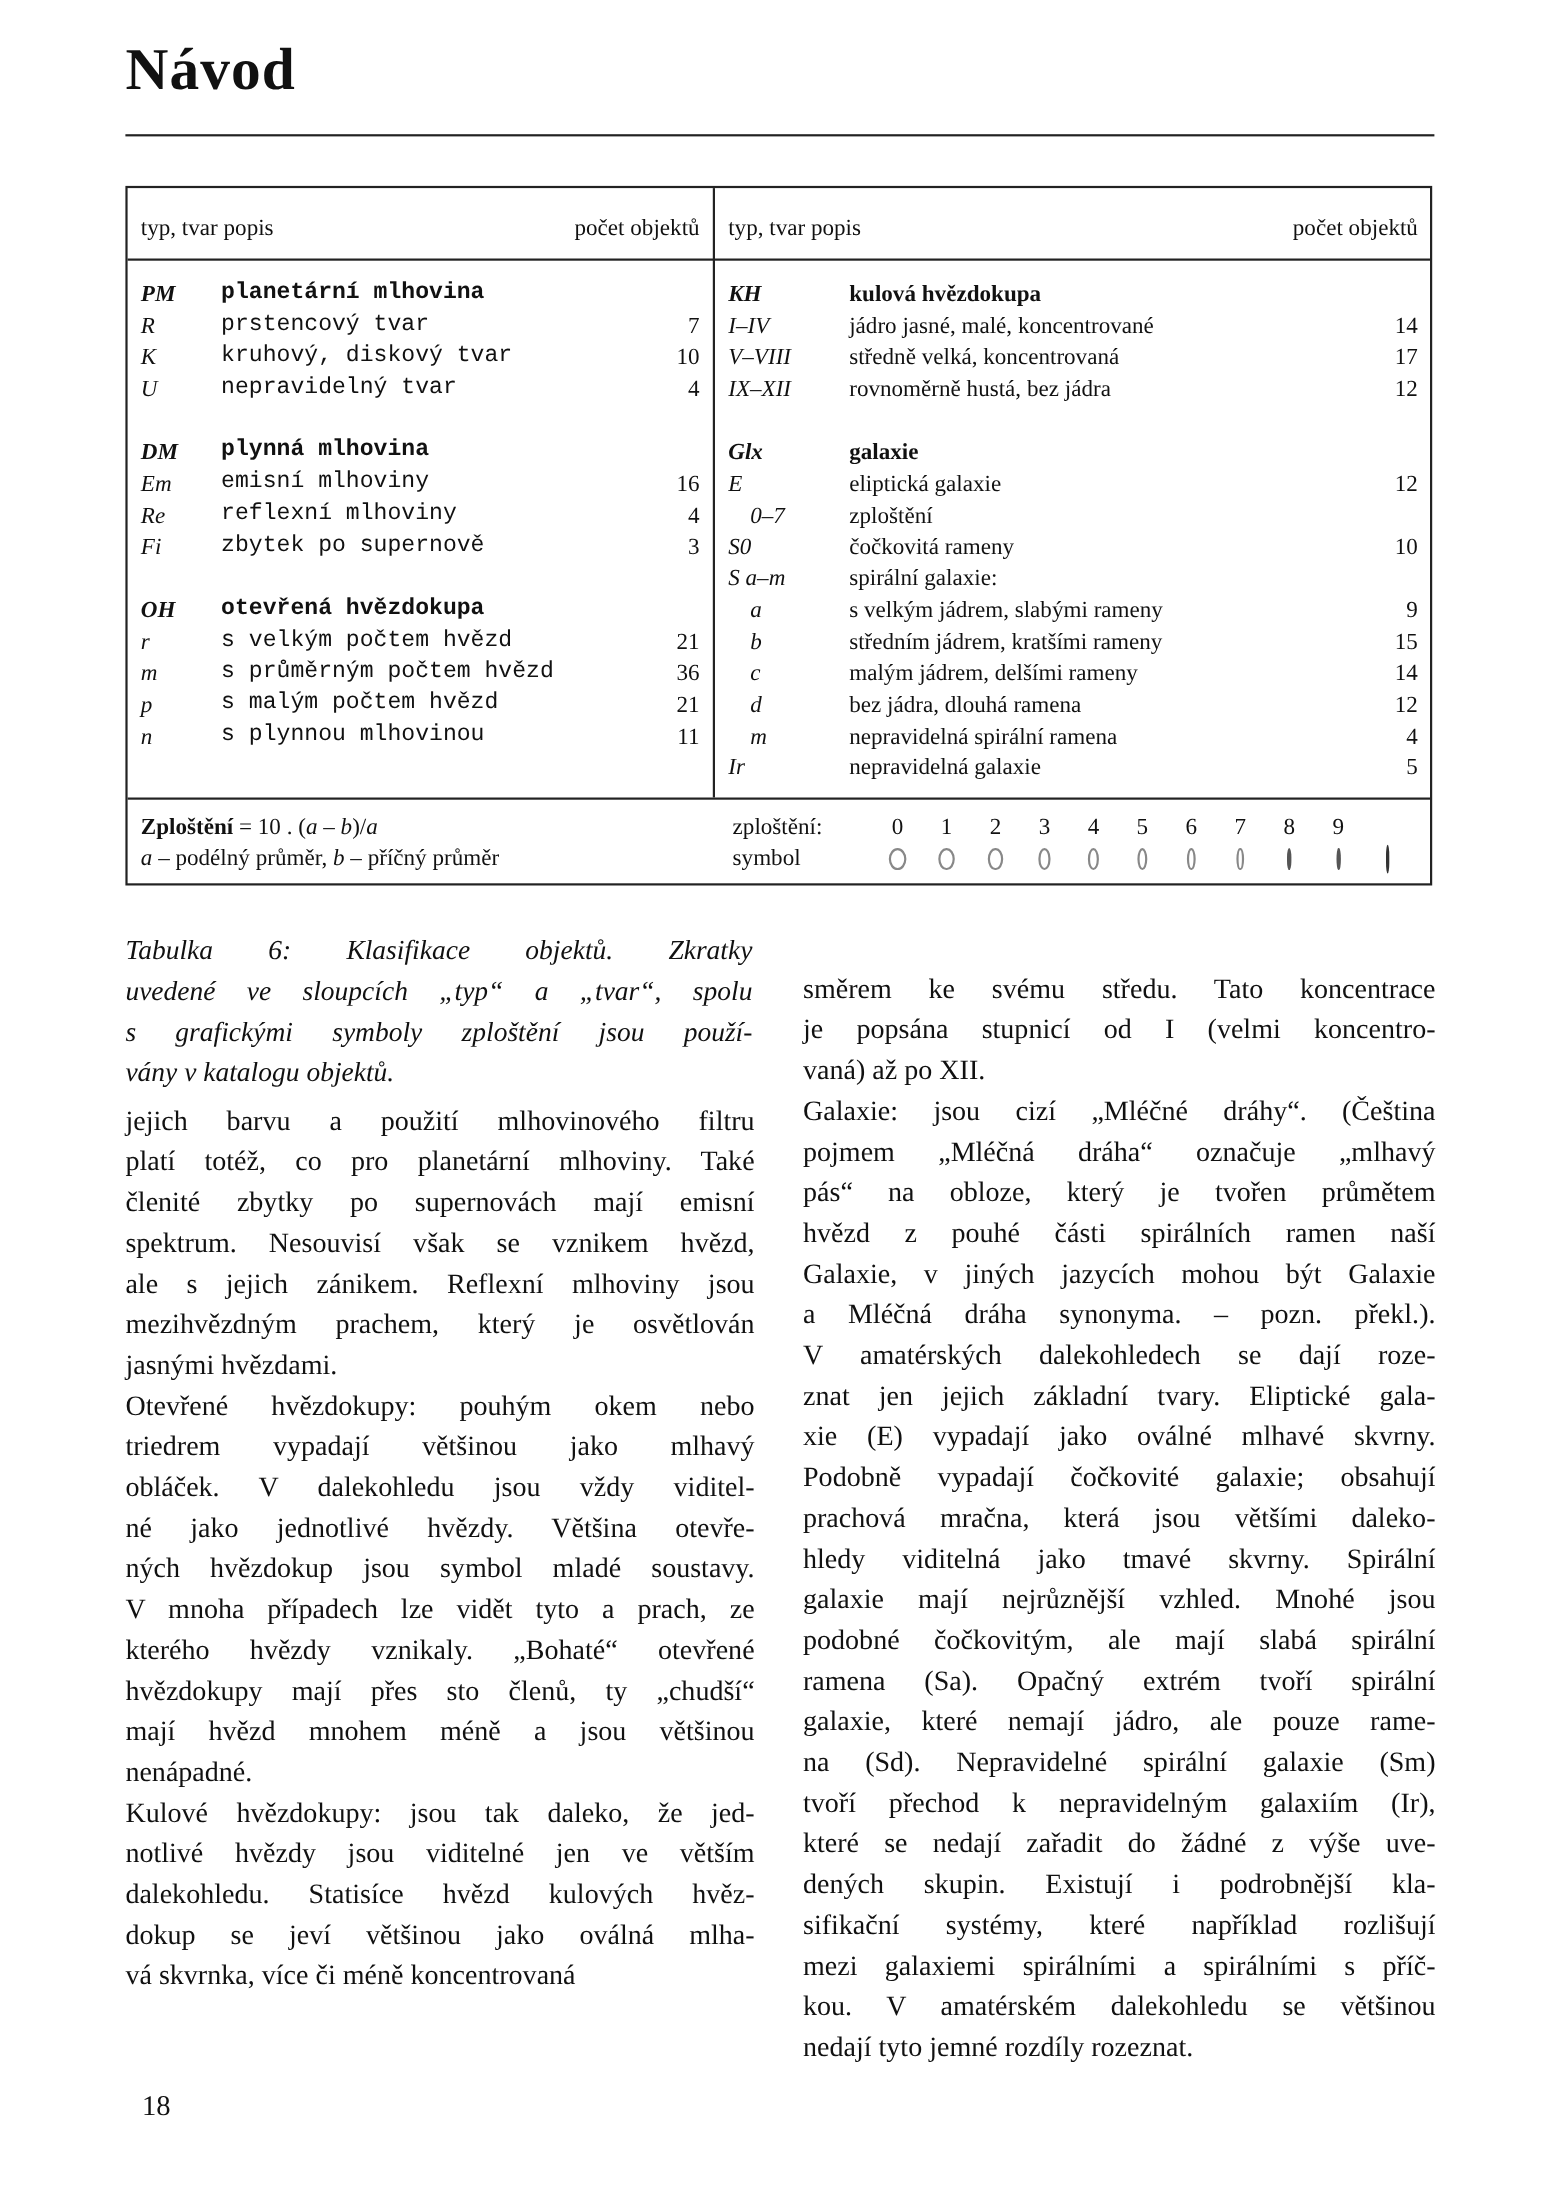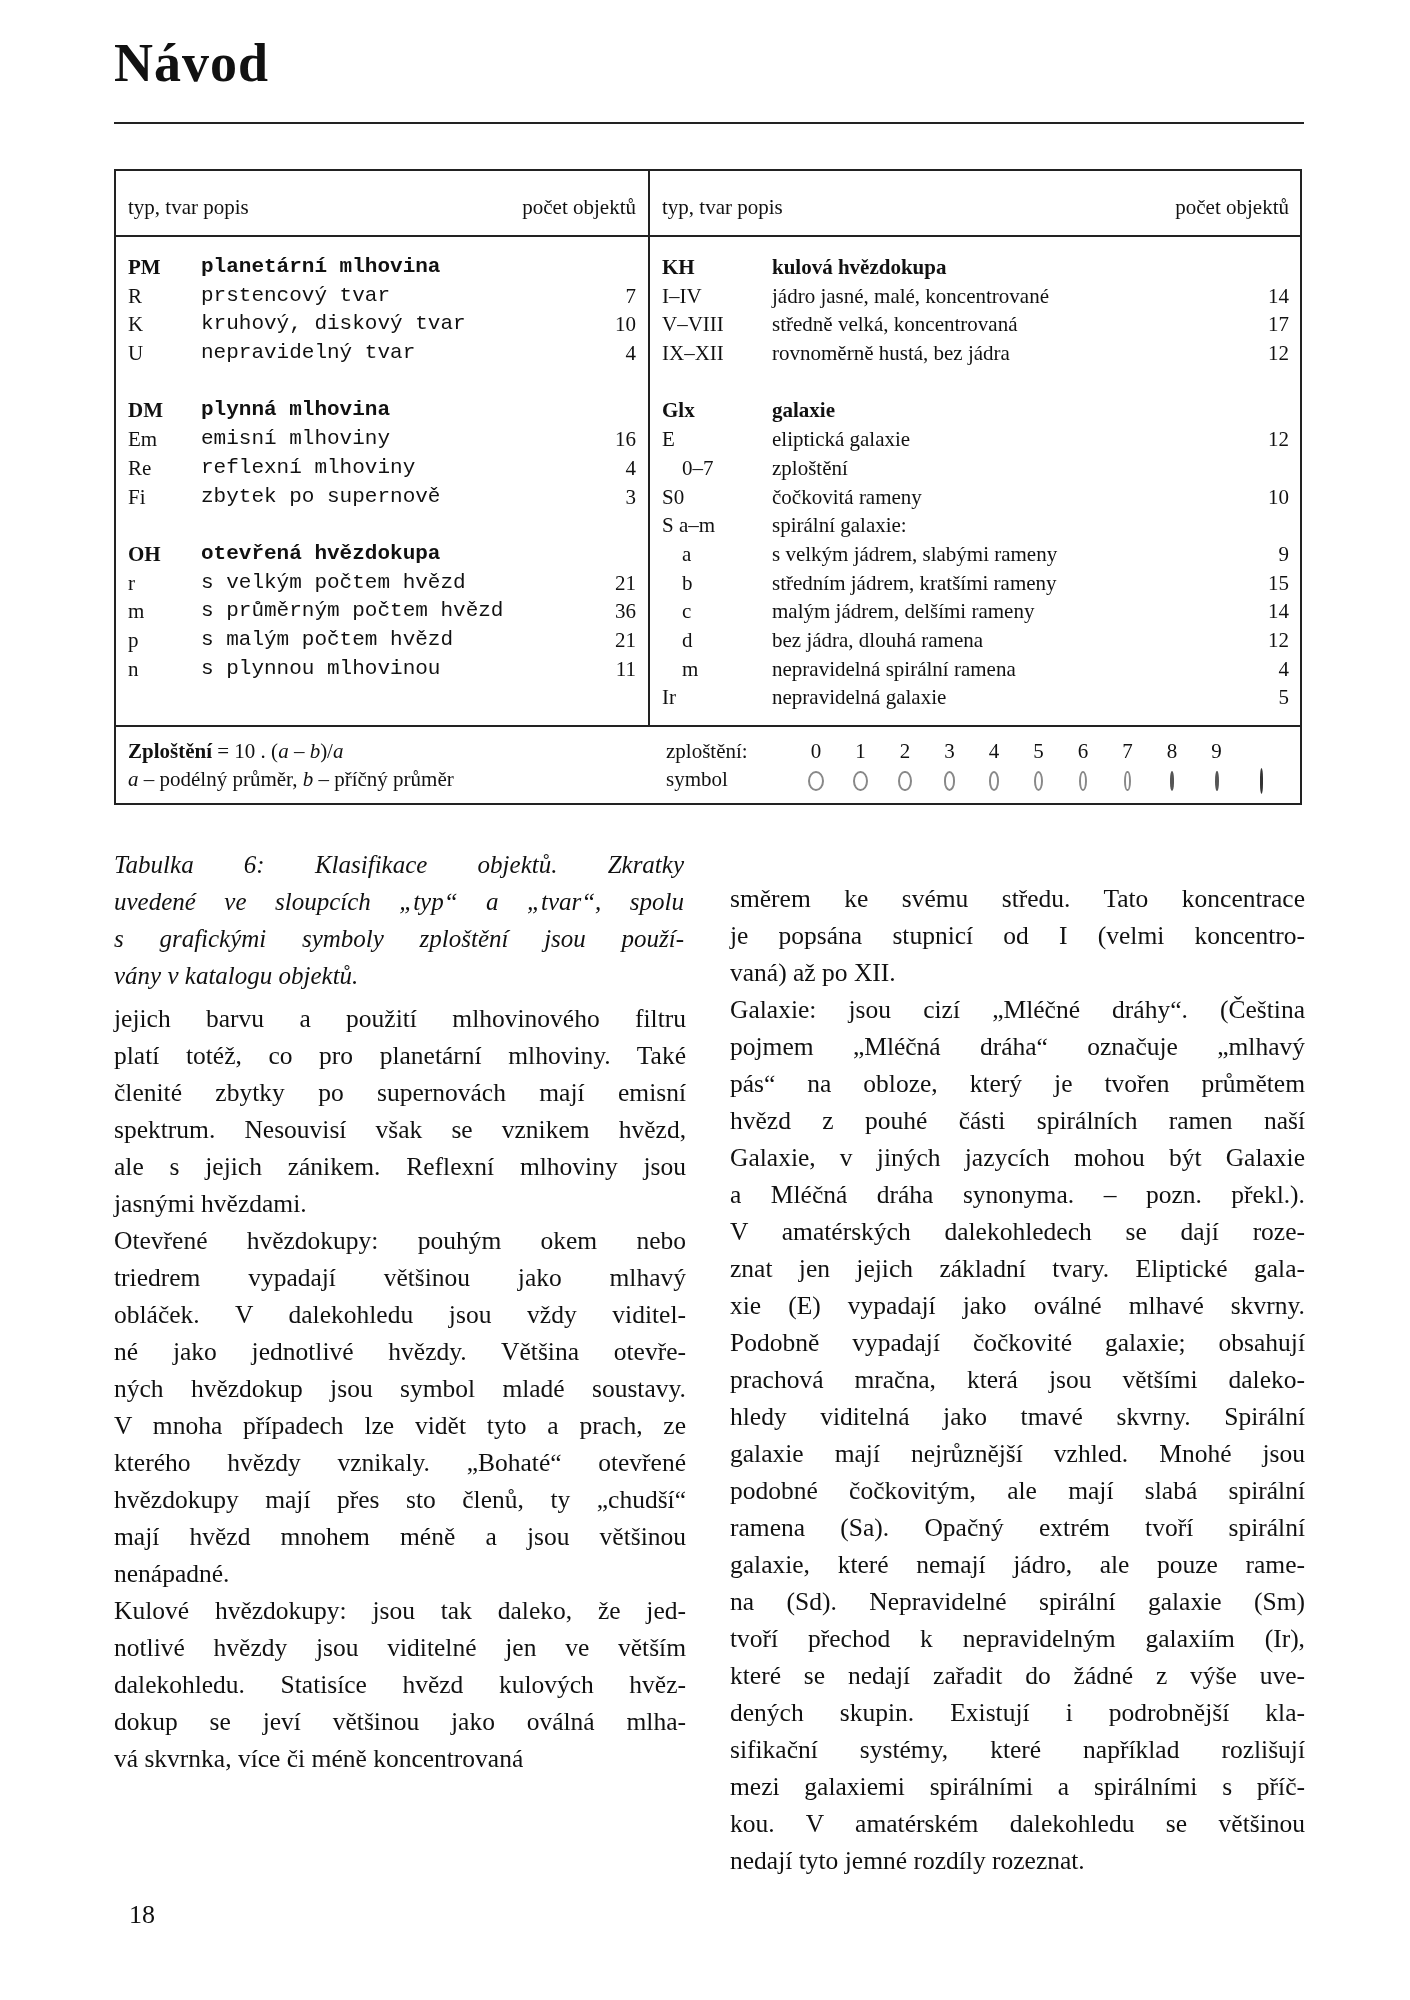--- a/index.html
+++ b/index.html
@@ -9,21 +9,21 @@
   .rule { left: 114px; top: 122px; width: 1190px; height: 2px; background: #222; }
 
   .table { left: 114px; top: 169px; width: 1188px; height: 636px; border: 2px solid #222; box-sizing: border-box; }
   .vdiv { left: 532px; top: 0; width: 2px; height: 554px; background: #222; }
   .hdiv1 { left: 0; top: 64px; width: 100%; height: 2px; background: #222; }
   .hdiv2 { left: 0; top: 554px; width: 100%; height: 2px; background: #222; }
 
   .th { font-size: 21px; line-height: 28px; top: 22px; }
   .rows { font-size: 21px; line-height: 28.7px; }
   .row { position: relative; height: 28.7px; white-space: nowrap; }
-  .row .code { position: absolute; left: 0; }
+  .row .code { position: absolute; left: 0; font-style: italic; }
   .row .desc { position: absolute; }
   .row .count { position: absolute; right: 0; text-align: right; }
   .row.bold .code, .row.bold .desc { font-weight: bold; }
   .row.gap { height: 28.7px; }
   .left-rows { left: 12px; top: 82px; width: 508px; }
   .left-rows .desc { left: 73px; font-family: Liberation Mono, monospace; }
   .right-rows { left: 546px; top: 82px; width: 627px; }
   .right-rows .desc { left: 110px; }
   .indent { padding-left: 20px; }
 
@@ -252,20 +252,21 @@
     <span class="line">s grafickými symboly zploštění jsou použí-</span>
     <span class="line last">vány v katalogu objektů.</span>
   </div>
 
 <div class="abs body-col col-left" id="col-left">
     <span class="line">jejich barvu a použití mlhovinového filtru</span>
     <span class="line">platí totéž, co pro planetární mlhoviny. Také</span>
     <span class="line">členité zbytky po supernovách mají emisní</span>
     <span class="line">spektrum. Nesouvisí však se vznikem hvězd,</span>
     <span class="line">ale s jejich zánikem. Reflexní mlhoviny jsou</span>
+    <span class="line">mezihvězdným prachem, který je osvětlován</span>
     <span class="line last">jasnými hvězdami.</span>
     <span class="line">Otevřené hvězdokupy: pouhým okem nebo</span>
     <span class="line">triedrem vypadají většinou jako mlhavý</span>
     <span class="line">obláček. V dalekohledu jsou vždy viditel-</span>
     <span class="line">né jako jednotlivé hvězdy. Většina otevře-</span>
     <span class="line">ných hvězdokup jsou symbol mladé soustavy.</span>
     <span class="line">V mnoha případech lze vidět tyto a prach, ze</span>
     <span class="line">kterého hvězdy vznikaly. „Bohaté“ otevřené</span>
     <span class="line">hvězdokupy mají přes sto členů, ty „chudší“</span>
     <span class="line">mají hvězd mnohem méně a jsou většinou</span>

